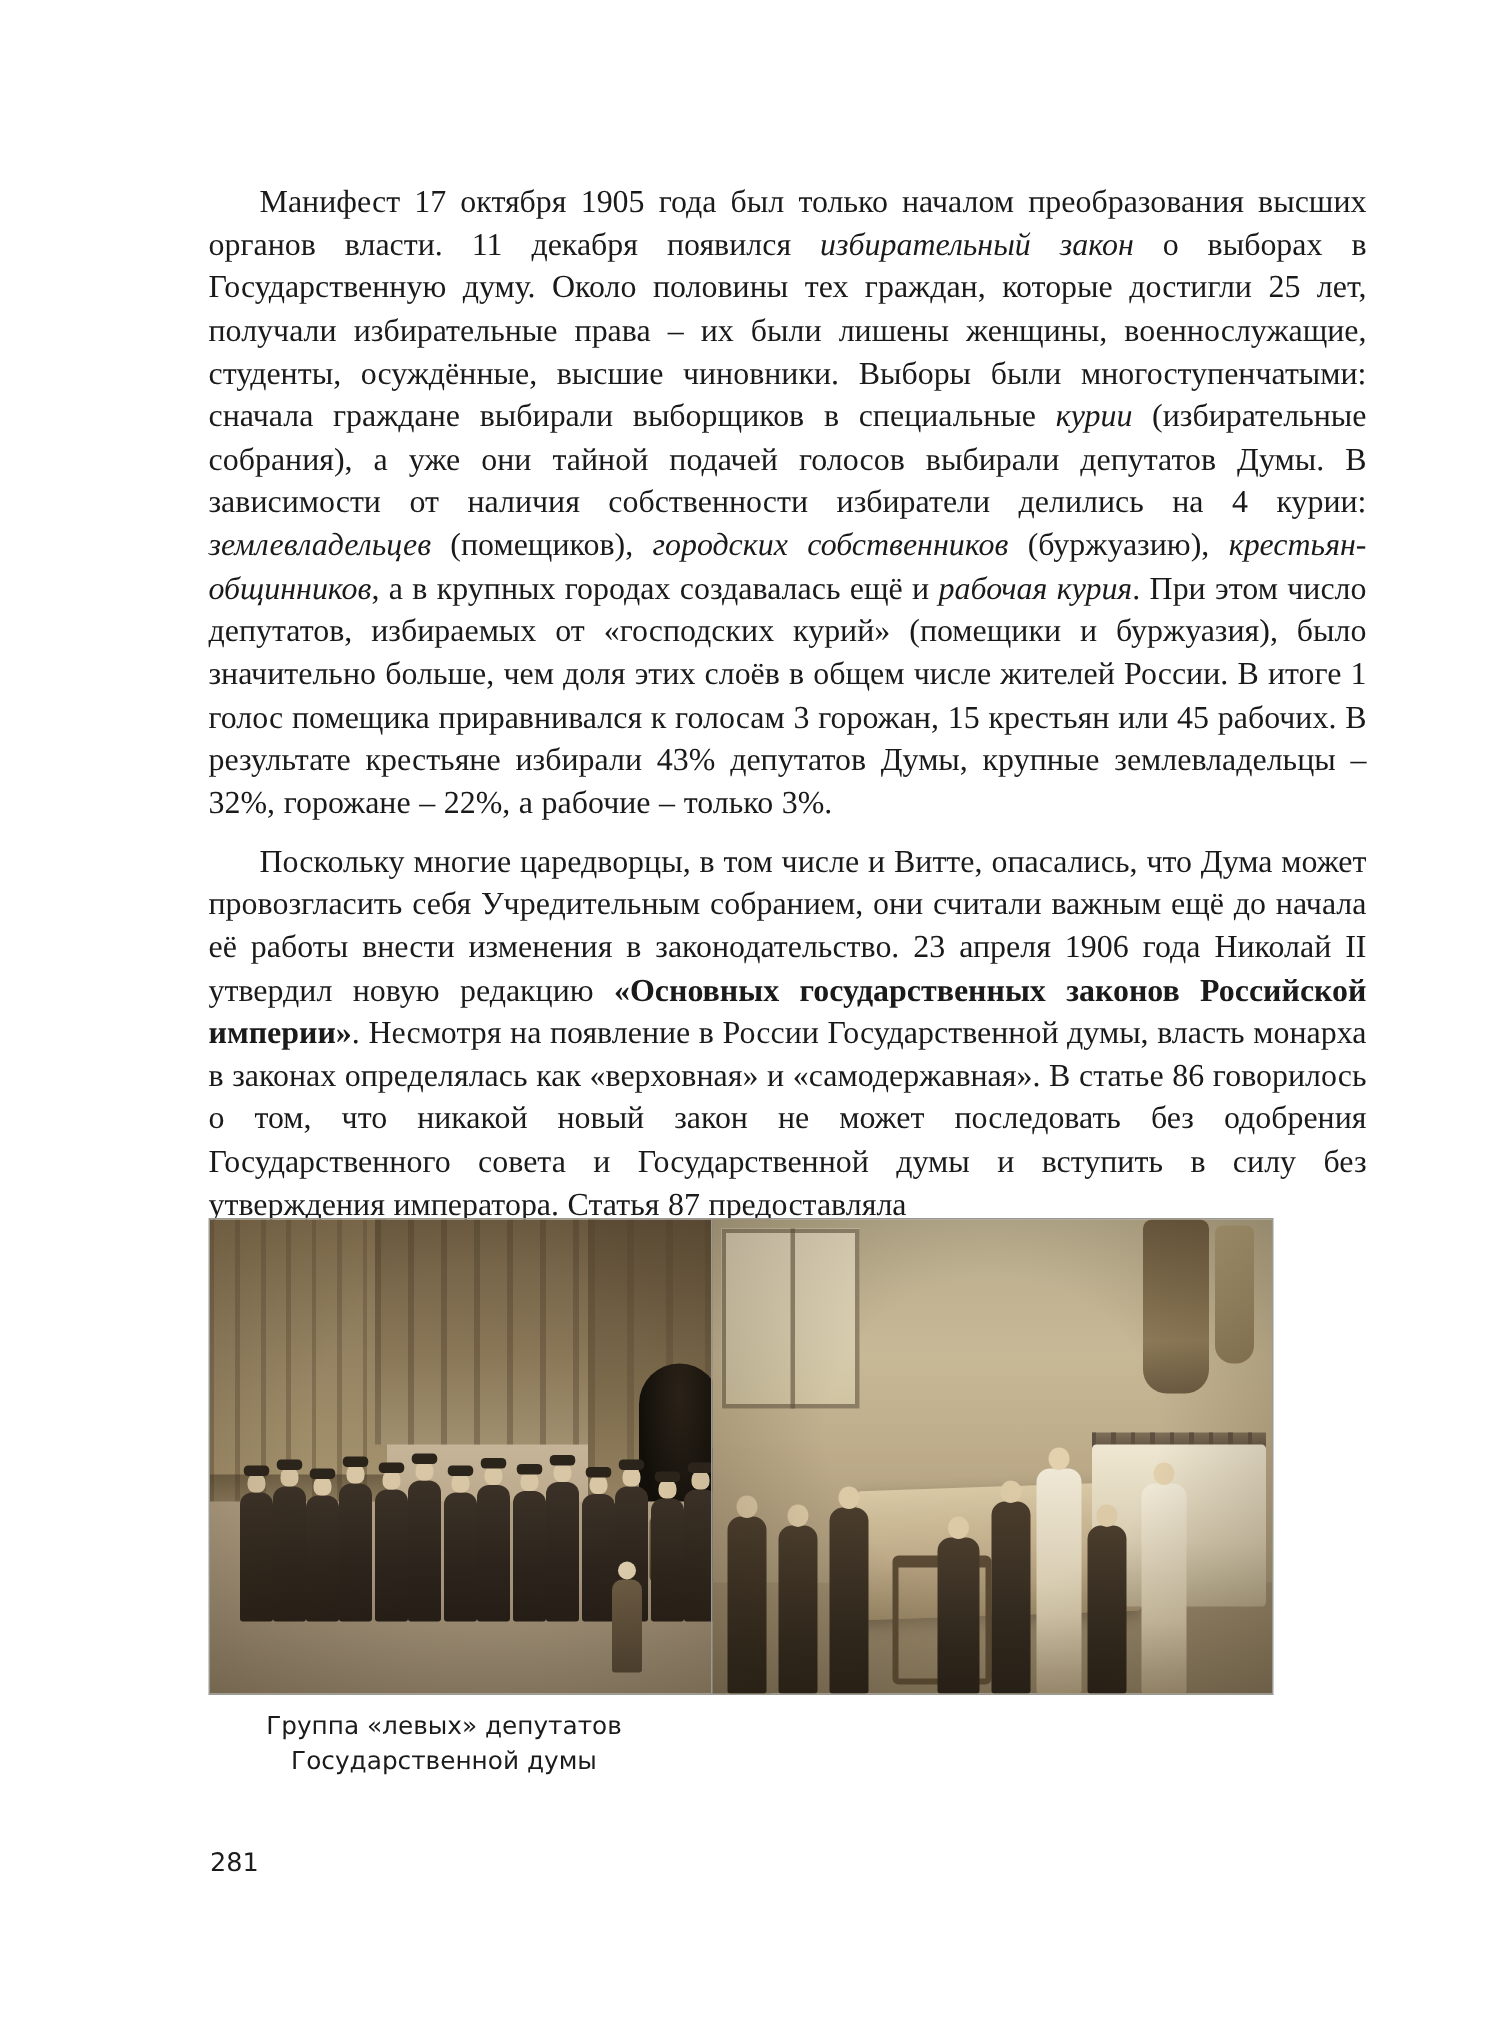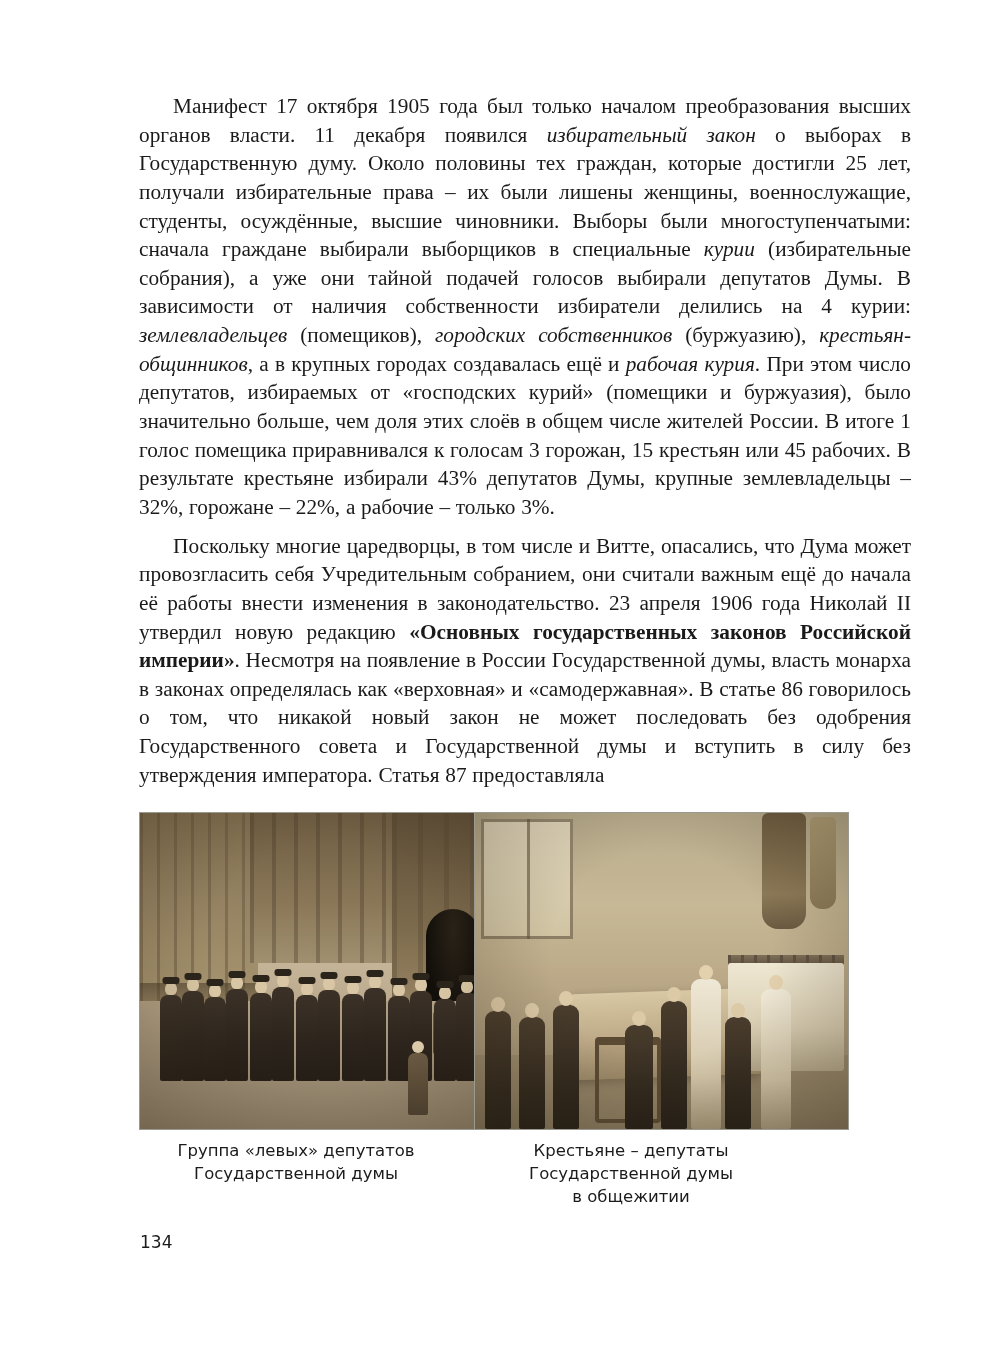--- a/index.html
+++ b/index.html
@@ -18,21 +18,21 @@
   .page {
     position: absolute;
     left: 0; top: 0;
     width: 997px;
     height: 1358px;
     box-sizing: border-box;
   }
   .textblock {
     position: absolute;
     left: 139px;
-    top: 92px;
+    top: 120px;
     width: 772px;
   }
   p.para {
     margin: 0;
     font-size: 21.3px;
     line-height: 1.345;
     text-align: justify;
     text-indent: 34px;
     letter-spacing: 0.0px;
     word-spacing: 0.4px;
@@ -323,20 +323,19 @@
         <div class="p" style="left:10px;  width:26px; height:118px;"></div>
         <div class="p" style="left:44px;  width:26px; height:112px;"></div>
         <div class="p" style="left:78px;  width:26px; height:124px;"></div>
         <div class="p" style="left:150px; width:28px; height:104px;"></div>
         <div class="p" style="left:186px; width:26px; height:128px;"></div>
         <div class="pw" style="left:216px; width:30px; height:150px;"></div>
         <div class="pw" style="left:286px; width:30px; height:140px;"></div>
         <div class="p" style="left:250px; width:26px; height:112px;"></div>
         <div class="vign"></div>
       </div>
-      <div class="caption">Крестьяне – депутаты Государственной думы<br>в общежитии</div>
     </div>
 
   </div>
 
-  <div class="folio">134</div>
+  <div class="folio">281</div>
 
 </div>
 
 </body></html>

